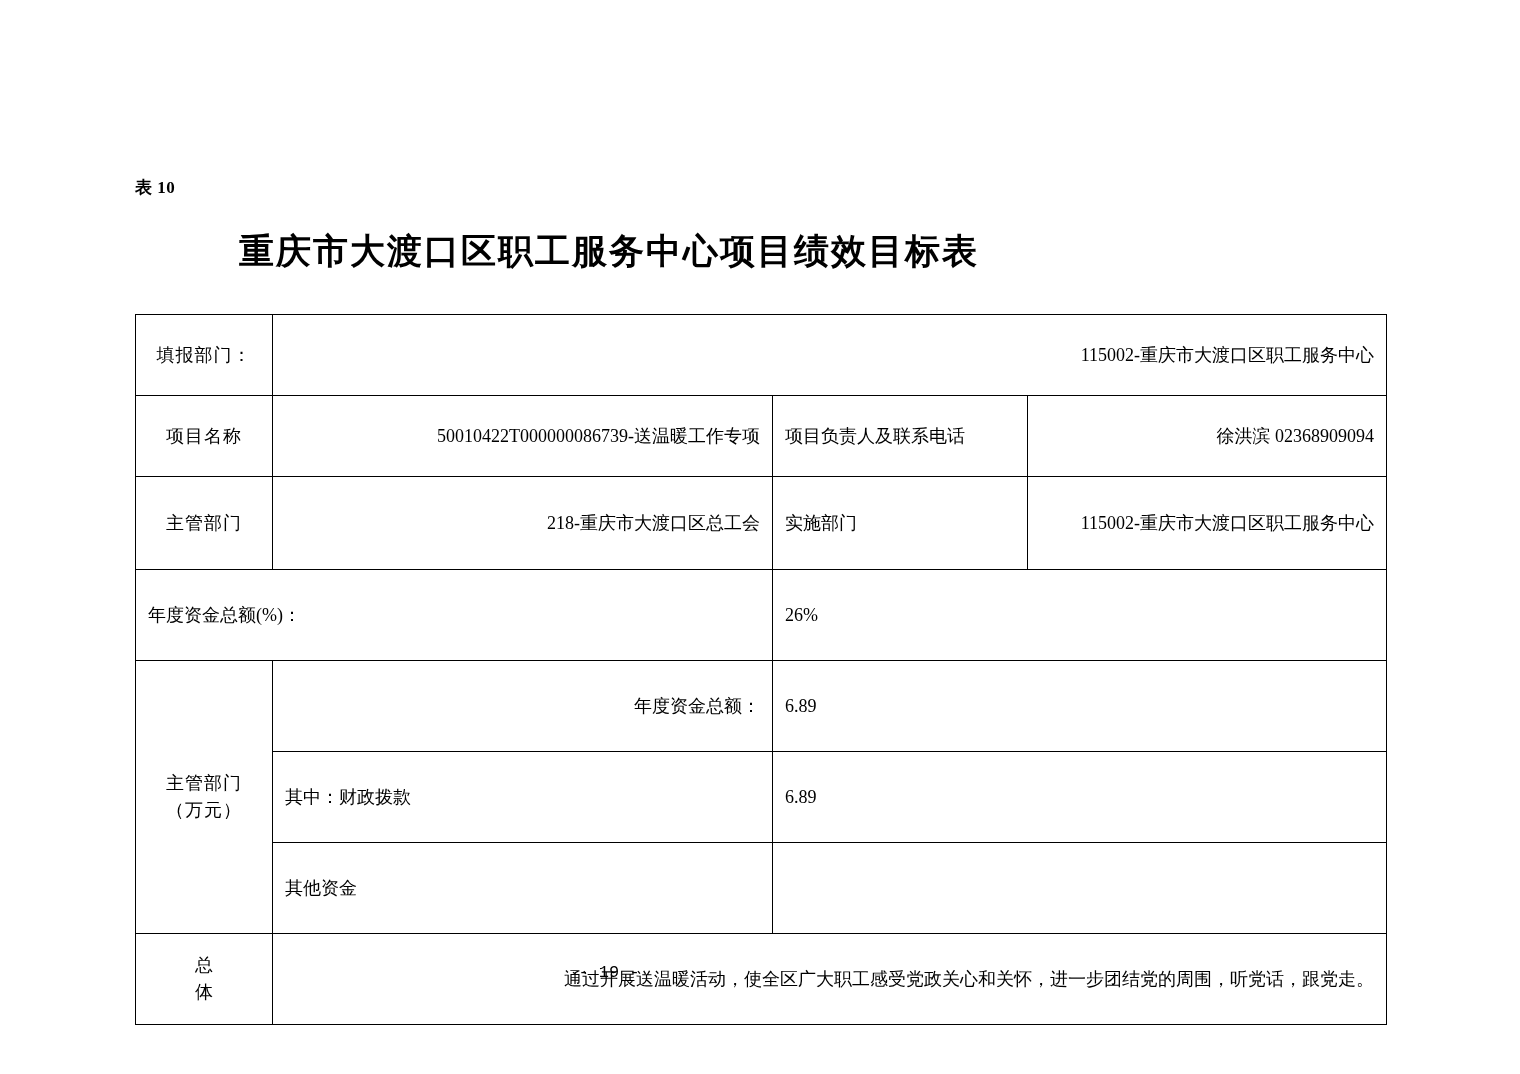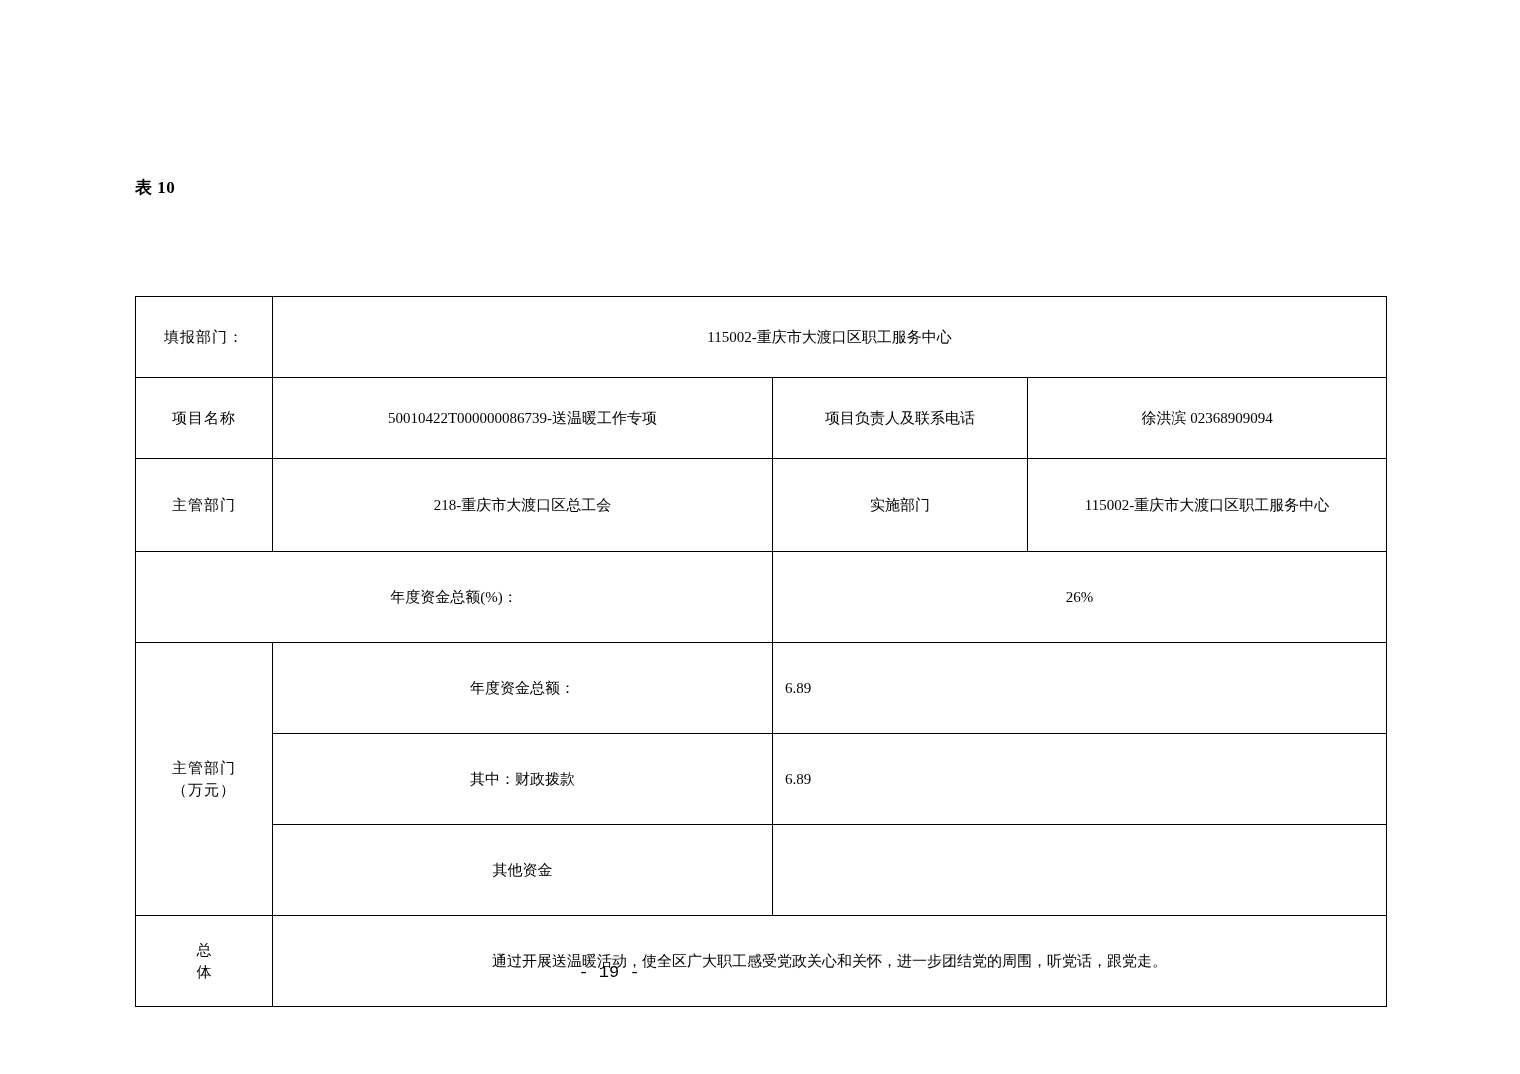--- a/index.html
+++ b/index.html
@@ -37,35 +37,35 @@
     top: 228px;
     text-align: center;
     font-size: 35px;
     font-weight: bold;
     letter-spacing: 2px;
     font-family: "Liberation Serif", "DejaVu Serif", serif;
   }
   table.main {
     position: absolute;
     left: 135px;
-    top: 296px;
+    top: 314px;
     width: 1251px;
     border-collapse: collapse;
     table-layout: fixed;
-    font-size: 15px;
+    font-size: 18px;
     font-family: "Liberation Serif", "DejaVu Serif", serif;
   }
   table.main td {
     border: 1.3px solid #000000;
     padding: 9px 12px;
     vertical-align: middle;
     line-height: 1.5;
   }
-  .c-center { text-align: center; }
-  .c-left { text-align: center; }
+  .c-center { }
+  .c-left { text-align: right; }
   .c-right { }
   .cell-dept-label { text-align: center; letter-spacing: 1px; }
   .tall { height: 62px; }
   .h-bigger { height: 74px; }
   .h-block { height: 72px; }
   .nowrap-pad { padding-left: 18px; }
   .vert-label {
     text-align: center;
     line-height: 1.7;
     letter-spacing: 1px;
@@ -84,20 +84,21 @@
     font-family: Liberation Mono, monospace;
   }
 </style>
 </head>
 <body>
 
 <div class="page">
 
   <div class="table-label">表 10</div>
 
+  <div class="doc-title">重庆市大渡口区职工服务中心项目绩效目标表</div>
 
   <table class="main">
     <colgroup>
       <col style="width:137px">
       <col style="width:500px">
       <col style="width:255px">
       <col style="width:359px">
     </colgroup>
     <tbody>
       <tr>

